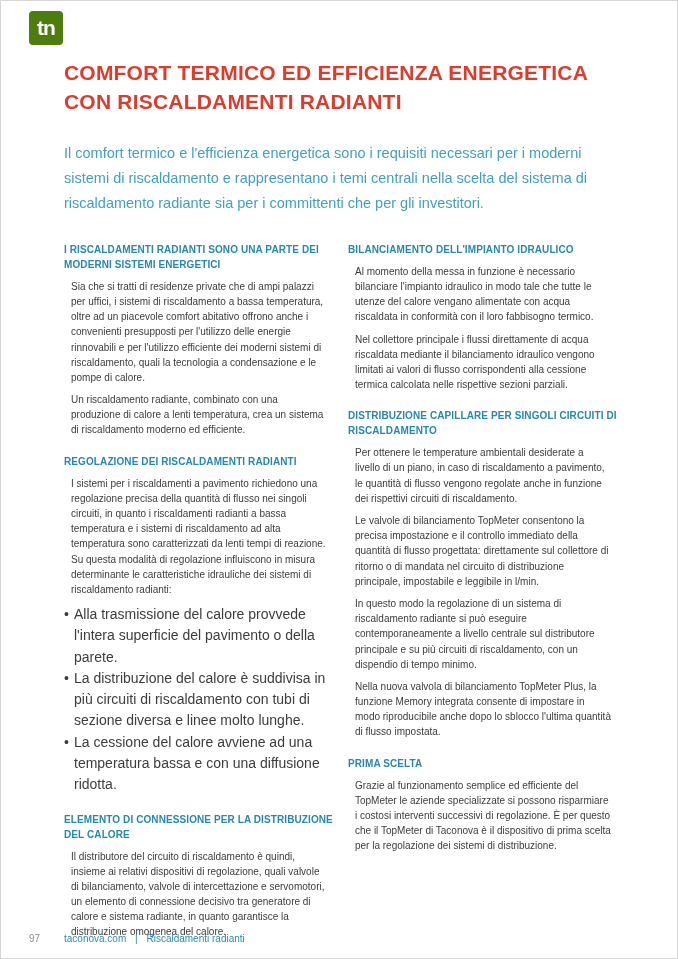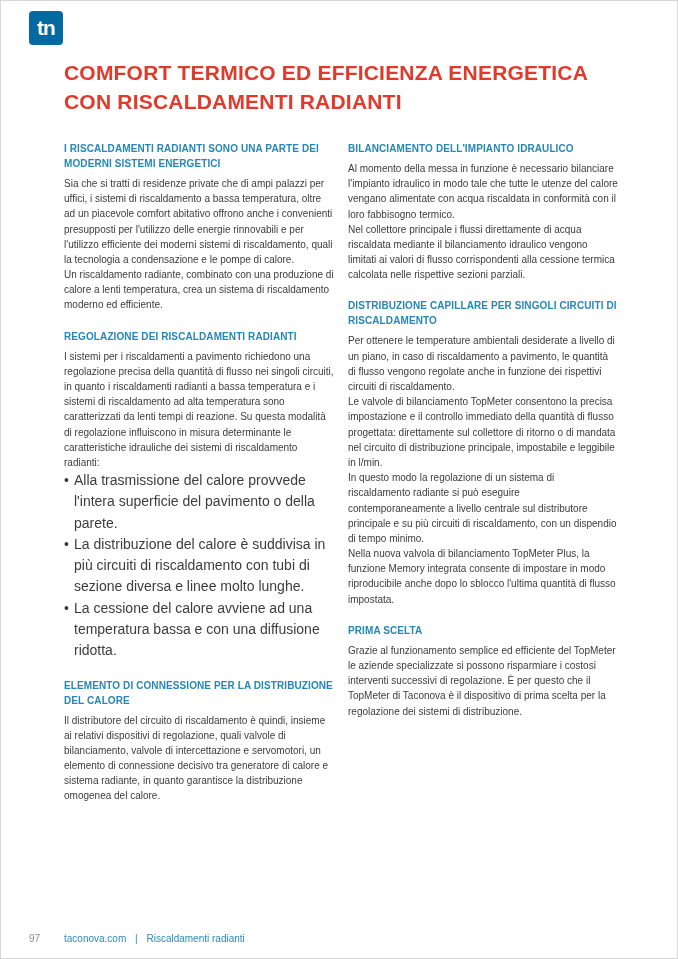--- a/index.html
+++ b/index.html
@@ -8,21 +8,21 @@
     width: 678px; height: 959px;
     background: #ffffff;
     border: 1px solid #d6d6d6;
     position: relative;
     overflow: hidden;
     font-family: "Liberation Sans", sans-serif;
   }
   .logo {
     position: absolute; top: 10px; left: 28px;
     width: 34px; height: 34px;
-    background: #0369a1; border-radius: 4px;
+    background: #4d7c0f; border-radius: 4px;
     display: flex; align-items: center; justify-content: center;
   }
   .logo span {
     color: #ffffff; font-weight: 700; font-size: 21px;
     letter-spacing: -1px; line-height: 1; padding-bottom: 2px;
   }
   .content { position: absolute; left: 63px; top: 58px; width: 554px; }
   h1 {
     margin: 0 0 24px; color: #e03a2b;
     font-size: 21px; line-height: 1.38; font-weight: 700;
@@ -32,21 +32,21 @@
     margin: 0 0 26px; color: #3f9fc8;
     font-size: 14.5px; line-height: 1.72; font-weight: 400;
   }
   .columns { display: grid; grid-template-columns: 1fr 1fr; column-gap: 14px; }
   section { margin-bottom: 16px; }
   h2 {
     margin: 0 0 5px; color: #2587b6;
     font-size: 10px; line-height: 1.5; font-weight: 700;
     letter-spacing: 0.1px;
   }
-  p.body { margin: 0; color: #3c3c3c; font-size: 10px; line-height: 1.52; }
+  p.body { margin: 7px; color: #3c3c3c; font-size: 10px; line-height: 1.52; }
   ul { margin: 0; padding: 0; list-style: none; }
   li {
     position: relative; padding-left: 10px;
     color: #3c3c3c; font-size: 14px; line-height: 1.52;
   }
   li::before { content: "\2022"; position: absolute; left: 0; color: #3c3c3c; }
   .footer {
     position: absolute; left: 28px; right: 63px; bottom: 14px;
     display: flex; align-items: baseline; font-size: 10px;
   }
@@ -61,20 +61,21 @@
 <div class="page">
 
   <div class="logo">
     <span>tn</span>
   </div>
 
   <div class="content">
 
     <h1>COMFORT TERMICO ED EFFICIENZA ENERGETICA CON RISCALDAMENTI RADIANTI</h1>
 
+    <p class="intro">Il comfort termico e l'efficienza energetica sono i requisiti necessari per i moderni sistemi di riscaldamento e rappresentano i temi centrali nella scelta del sistema di riscaldamento radiante sia per i committenti che per gli investitori.</p>
 
     <div class="columns">
 
       <div class="col">
 
         <section>
           <h2>I RISCALDAMENTI RADIANTI SONO UNA PARTE DEI MODERNI SISTEMI ENERGETICI</h2>
           <p class="body">Sia che si tratti di residenze private che di ampi palazzi per uffici, i sistemi di riscaldamento a bassa temperatura, oltre ad un piacevole comfort abitativo offrono anche i convenienti presupposti per l'utilizzo delle energie rinnovabili e per l'utilizzo efficiente dei moderni sistemi di riscaldamento, quali la tecnologia a condensazione e le pompe di calore.</p>
           <p class="body">Un riscaldamento radiante, combinato con una produzione di calore a lenti temperatura, crea un sistema di riscaldamento moderno ed efficiente.</p>
         </section>

